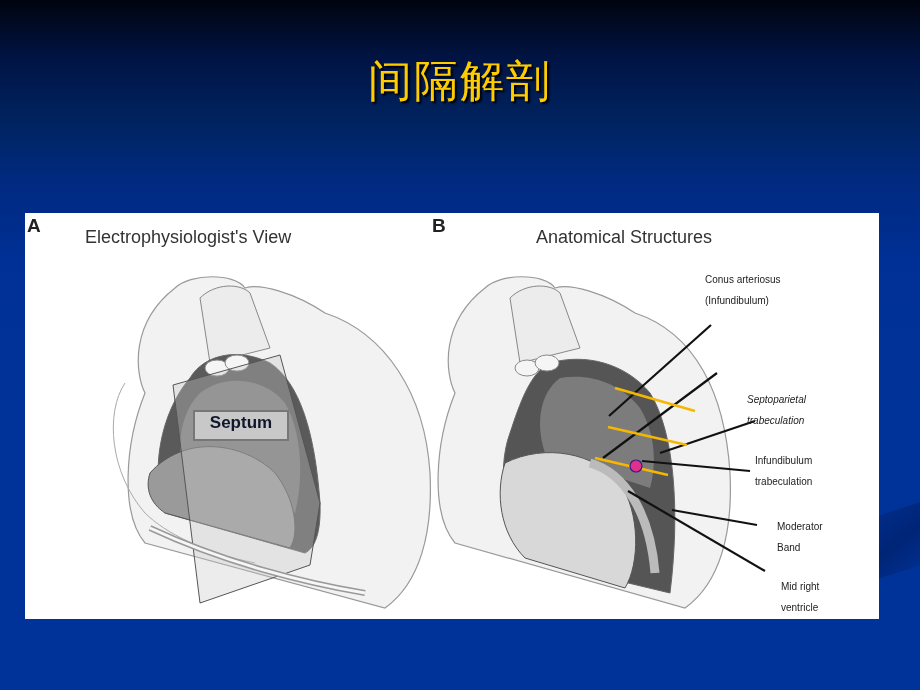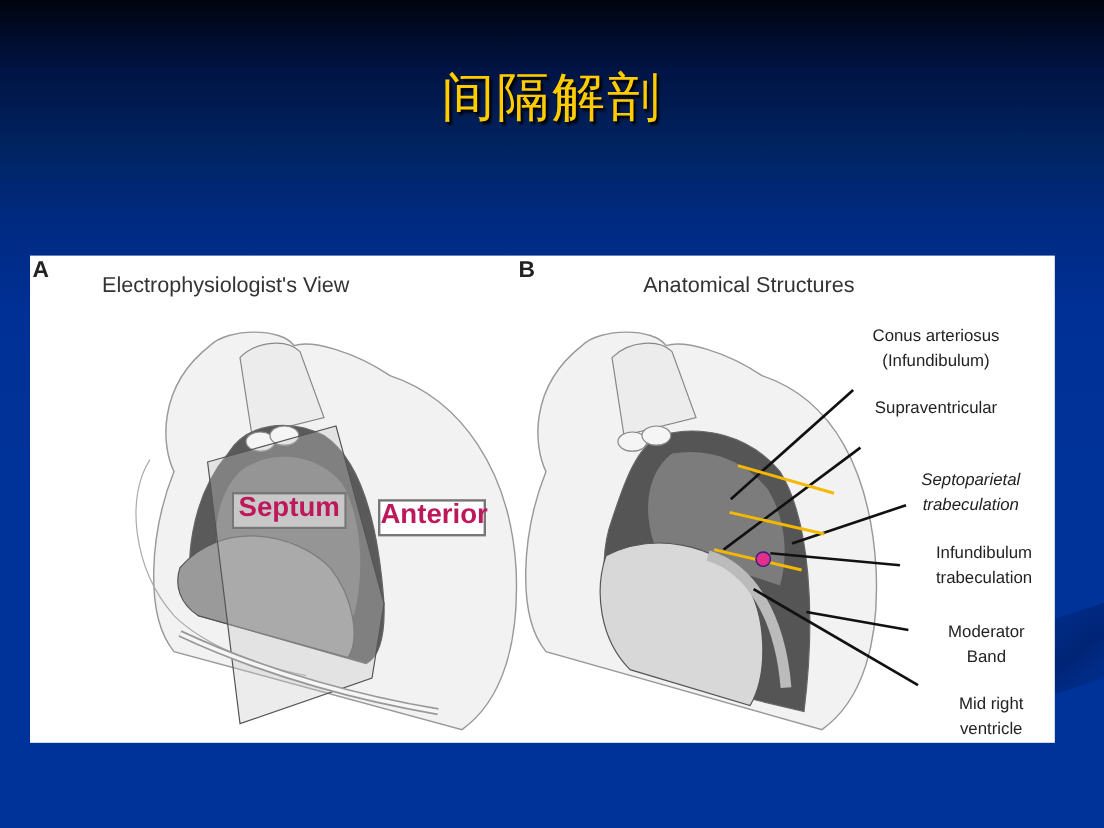--- a/index.html
+++ b/index.html
@@ -24,26 +24,26 @@
       background:#ffffff; overflow:hidden;
     }
     .panel-letter {
       position:absolute; top:2px; font-size:19px; font-weight:bold; color:#222;
     }
     .panel-title {
       position:absolute; top:2px; font-size:18px; font-weight:normal; color:#333;margin-top:12px;
     }
     .illus { position:absolute; left:0; top:0; }
     .lbl {
-      position:absolute; font-size:14px; color:#222; text-align:center; line-height:21px;
+      position:absolute; font-size:10px; color:#222; line-height:21px;
       white-space:nowrap;
     }
     .box {
       position:absolute; background:#ffffff; border:2px solid #777; font-weight:bold;
-      font-size:23px; color:#be185d; text-align:center; line-height:21px;
+      font-size:17px; color:#0f172a; text-align:center; line-height:21px;
     }
     .box.gray { background:#c8c8c8; }
   </style>
 </head>
 <body>
 
 <div class="swoosh"></div>
 
 <div class="slide-title">间隔解剖</div>
 
@@ -67,21 +67,20 @@
     <ellipse cx="192" cy="155" rx="12" ry="8" fill="#f5f5f5" stroke="#888"></ellipse>
     <ellipse cx="212" cy="150" rx="12" ry="8" fill="#f5f5f5" stroke="#888"></ellipse>
 
     <path d="M148,172 L255,142 L295,290 L285,352 L175,390 Z" fill="rgba(200,200,200,0.35)" stroke="#555" stroke-width="1"></path>
 
     <path d="M125,315 C200,350 280,370 340,380" fill="none" stroke="#999" stroke-width="6"></path>
     <path d="M125,315 C200,350 280,370 340,380" fill="none" stroke="#f6f6f6" stroke-width="3"></path>
   </svg>
 
   <div class="box gray" style="left:168px; top:197px; width:92px; height:27px;">Septum</div>
-  <div class="box" style="left:290px; top:203px; width:86px; height:27px;">Anterior</div>
 
   <div class="panel-letter" style="left:407px;">B</div>
   <div class="panel-title" style="left:511px;">Anatomical Structures</div>
 
   <svg class="illus" style="left:400px;" width="454" height="406">
     <path d="M60,75 C75,60 120,60 130,75 C145,70 180,80 210,100 C270,120 300,180 305,260 C308,320 295,370 260,395 L30,330 C5,300 10,230 30,180 C20,160 15,110 60,75 Z" fill="#f2f2f2" stroke="#999" stroke-width="1.2"></path>
     <path d="M85,85 C100,70 125,70 135,80 L155,135 L95,150 Z" fill="#ececec" stroke="#888" stroke-width="1"></path>
 
     <path d="M125,150 C160,140 200,150 225,180 C250,220 255,300 245,380 L120,350 C80,330 70,260 85,220 C95,190 105,160 125,150 Z" fill="#555" stroke="#666"></path>
     <path d="M135,165 C165,160 195,170 215,195 C230,220 232,250 225,275 L120,240 C110,210 115,180 135,165 Z" fill="#7c7c7c"></path>
@@ -105,21 +104,20 @@
       <line x1="170" y1="245" x2="243" y2="262"></line>
     </g>
     <circle cx="211" cy="253" r="6" fill="#e0308c" stroke="#3a1a80" stroke-width="1.2"></circle>
   </svg>
 
   <div class="lbl" style="left:680px; top:56px; width:150px;">
     <div>Conus arteriosus</div>
     <div>(Infundibulum)</div>
   </div>
   <div class="lbl" style="left:680px; top:116px; width:150px;">
-    <div>Supraventricular</div>
   </div>
   <div class="lbl" style="left:722px; top:176px; width:124px;font-style:italic;">
     <div>Septoparietal</div>
     <div>trabeculation</div>
   </div>
   <div class="lbl" style="left:730px; top:237px; width:130px;">
     <div>Infundibulum</div>
     <div>trabeculation</div>
   </div>
   <div class="lbl" style="left:752px; top:303px; width:90px;">

